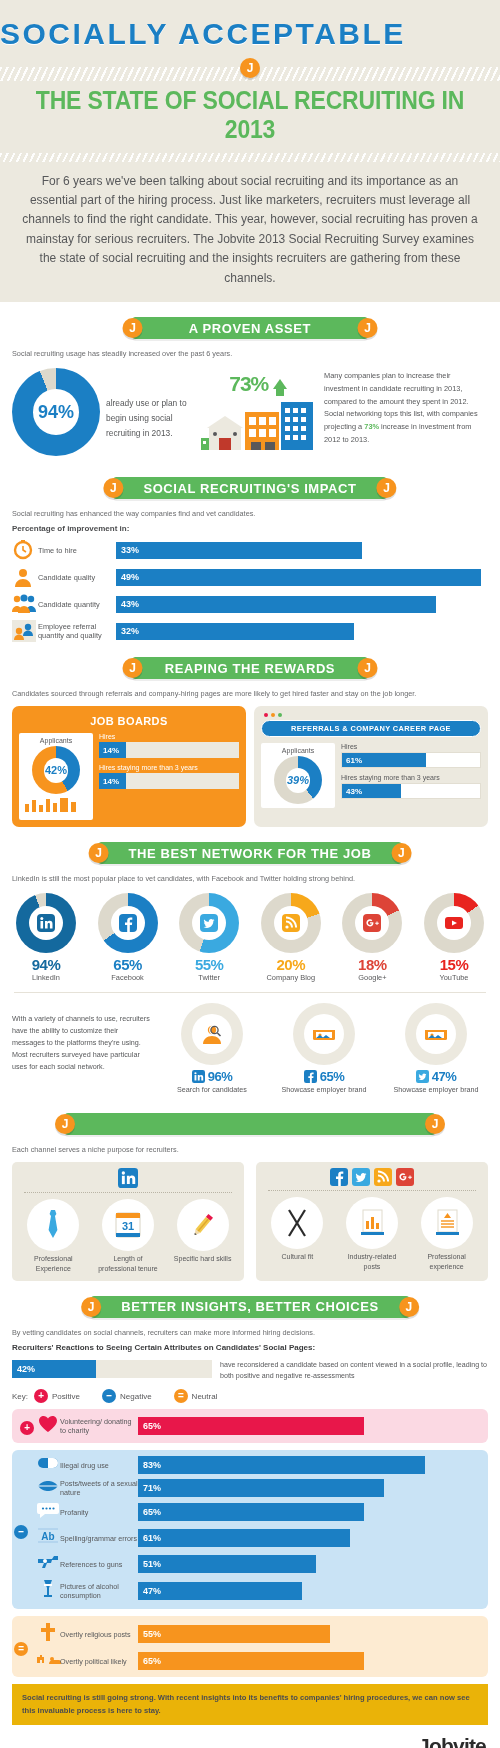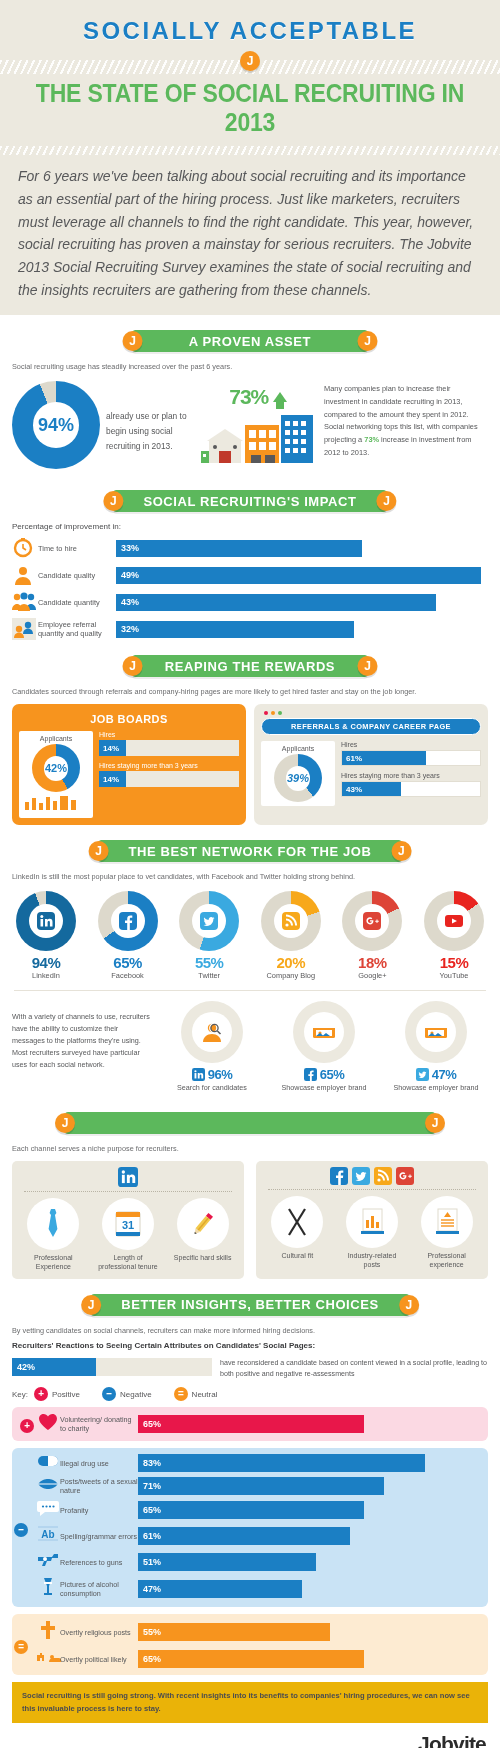--- a/index.html
+++ b/index.html
@@ -11,21 +11,21 @@
   .page { width:500px; position:relative; background:#fff; }
 
   
   .header { background:#ece9df; padding:14px 0 14px 0; position:relative; }
   .hatch {
     position:absolute; left:0; right:0; height:14px;
     background:repeating-linear-gradient(115deg,#ffffff 0 2px,transparent 2px 6px);
     opacity:.95;
   }
   .h-title {
-    text-align:center; color:#1b7fc4; font-size:24px; letter-spacing:2.5px;
+    text-align:left; color:#1b7fc4; font-size:30px; letter-spacing:2.5px;
     font-weight:bold; padding:4px 0 2px; line-height:1.05;
     text-shadow:0 1px 0 #fff;
   }
   .h-sub-wrap { position:relative; margin:6px 0 2px; height:22px; }
   .h-sub-wrap .hatch { top:9px; }
   .jbadge {
     width:20px; height:20px; border-radius:50%; background:#f7941e;
     color:#fff; font-weight:bold; font-size:12px; line-height:20px;
     text-align:center; display:inline-block;
     box-shadow:0 2px 0 rgba(0,0,0,.13); position:relative; z-index:2;
@@ -33,22 +33,22 @@
   .h-sub-wrap .jbadge { position:absolute; left:50%; margin-left:-10px; top:0; }
   .h-title2 {
     text-align:center; color:#5cb85c; font-size:25px; font-weight:bold;
     letter-spacing:-0.2px; padding:4px 0 6px;
     font-family:"Liberation Sans Narrow","Liberation Sans",sans-serif;
     transform:scaleX(0.92); transform-origin:center;
   }
   .h-rule { position:relative; height:12px; margin:0 0 8px; }
   .h-rule .hatch { top:3px; height:9px; }
   .h-intro {
-    font-size:14px; line-height:1.62; color:#57585a;
-    padding:2px 18px 0; text-align:left;font-style:italic;
+    font-size:12px; line-height:1.62; color:#57585a;
+    padding:2px 18px 0; text-align:center;
   }
 
   
   .banner-wrap { position:relative; height:26px; margin:13px 0 8px; }
   .banner-wrap .hatch { top:8px; height:11px; }
   .banner {
     position:absolute; left:50%; transform:translateX(-50%);
     top:2px; height:22px; background:#5cb85c; border-radius:3px;
     display:flex; align-items:center; justify-content:center;
     padding:0 30px; min-width:235px;
@@ -276,21 +276,22 @@
 
   <div class="banner-wrap">
     <div class="hatch"></div>
     <div class="banner">
       <span class="jbadge jb-l">J</span>
       <span class="btxt">SOCIAL RECRUITING'S IMPACT</span>
       <span class="jbadge jb-r">J</span>
     </div>
   </div>
   <div class="pad">
-    <div class="sec-note" style="font-size:8px;color:#4c4d4f;margin-bottom:6px;">Percentage of improvement in:</div>
+    <div class="sec-note">Social recruiting has enhanced the way companies find and vet candidates.</div>
+    <div class="sec-note" style="font-size:8px;color:#4c4d4f;margin-bottom:6px;font-weight:bold;">Percentage of improvement in:</div>
 
     <div class="impact-row">
       <div class="ic">
         <svg width="22" height="22" viewBox="0 0 22 22">
             <circle cx="11" cy="11" r="8" fill="none" stroke="#f7941e" stroke-width="2.4"></circle>
             <path d="M11 7v4l3 2" stroke="#f7941e" stroke-width="1.6" fill="none"></path>
             <rect x="9" y="1" width="4" height="2.5" fill="#f7941e"></rect>
           </svg>
       </div>
       <div class="impact-lbl">Time to hire</div>

